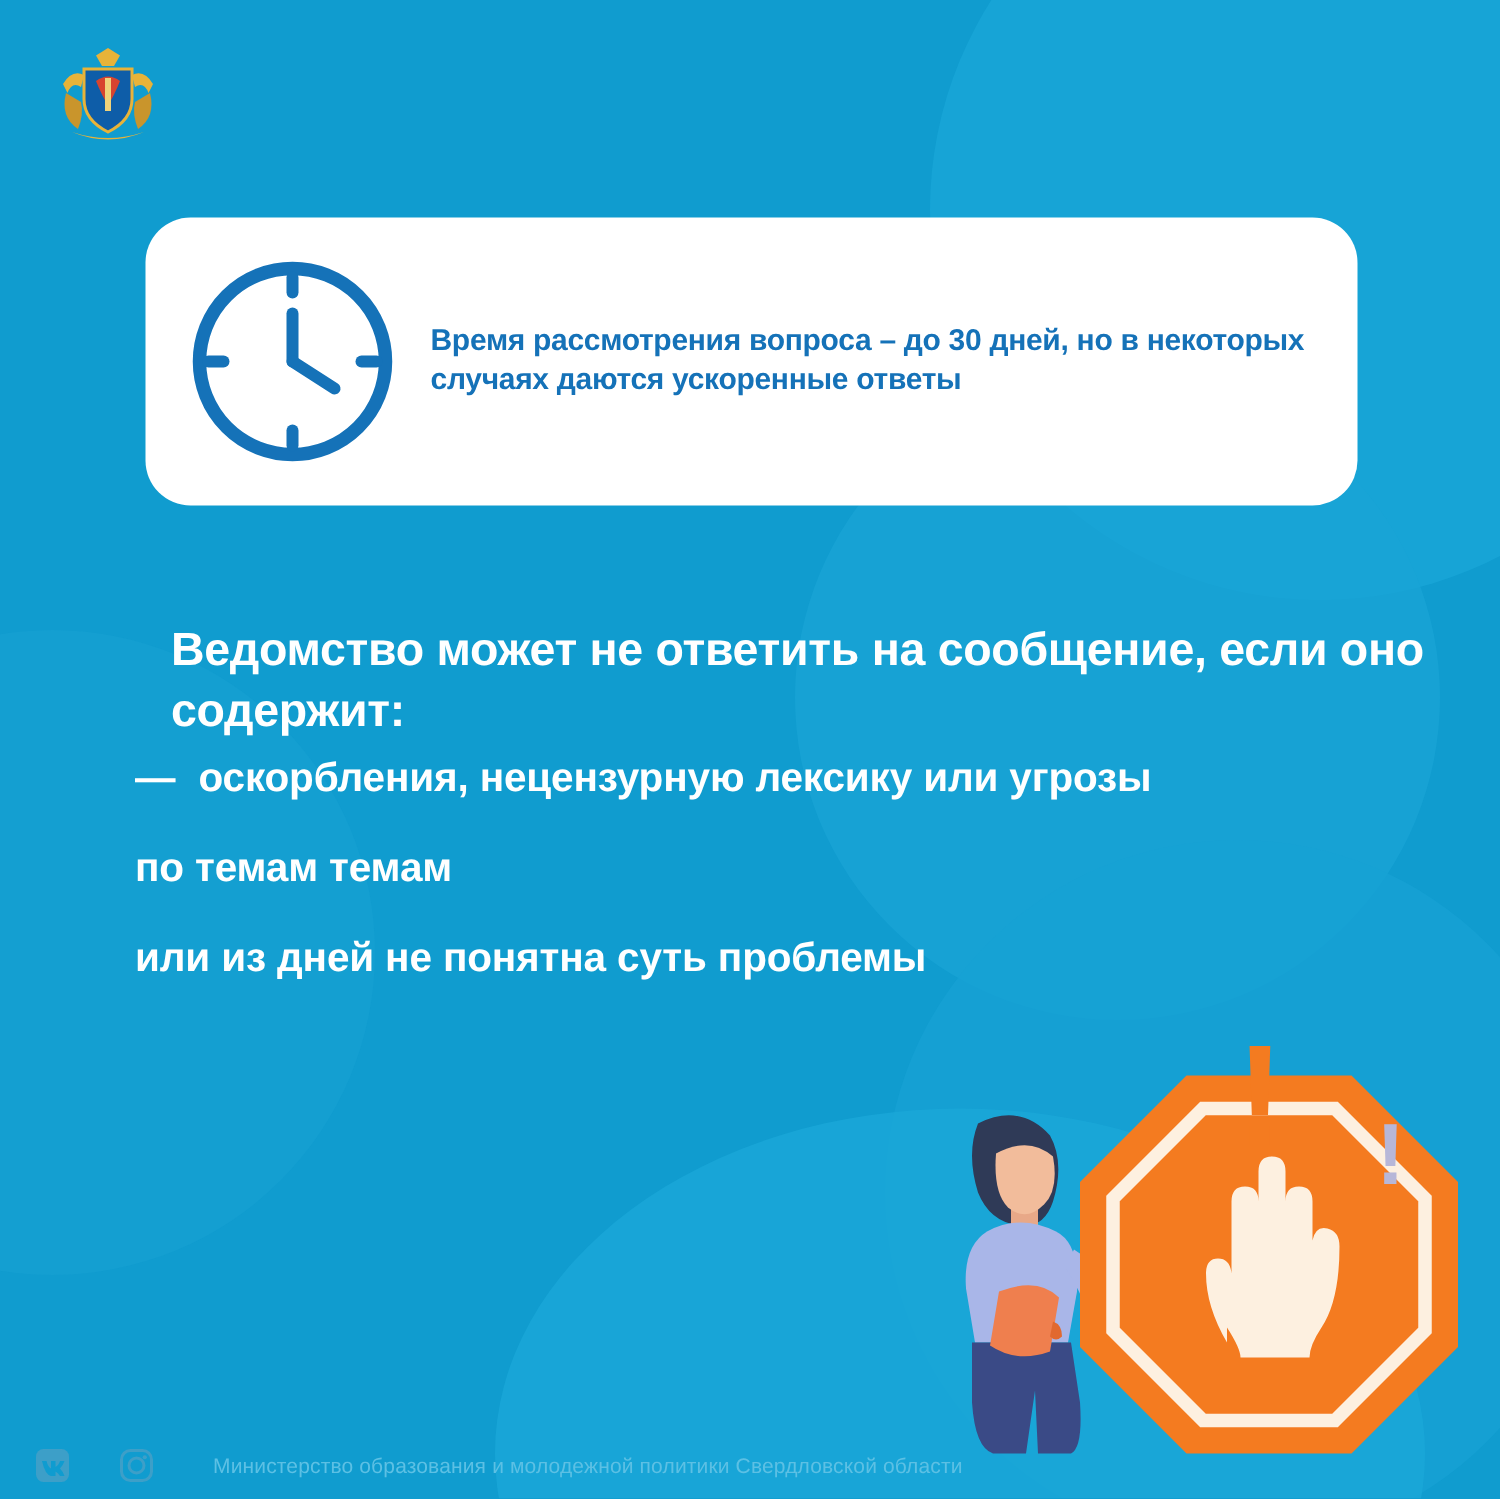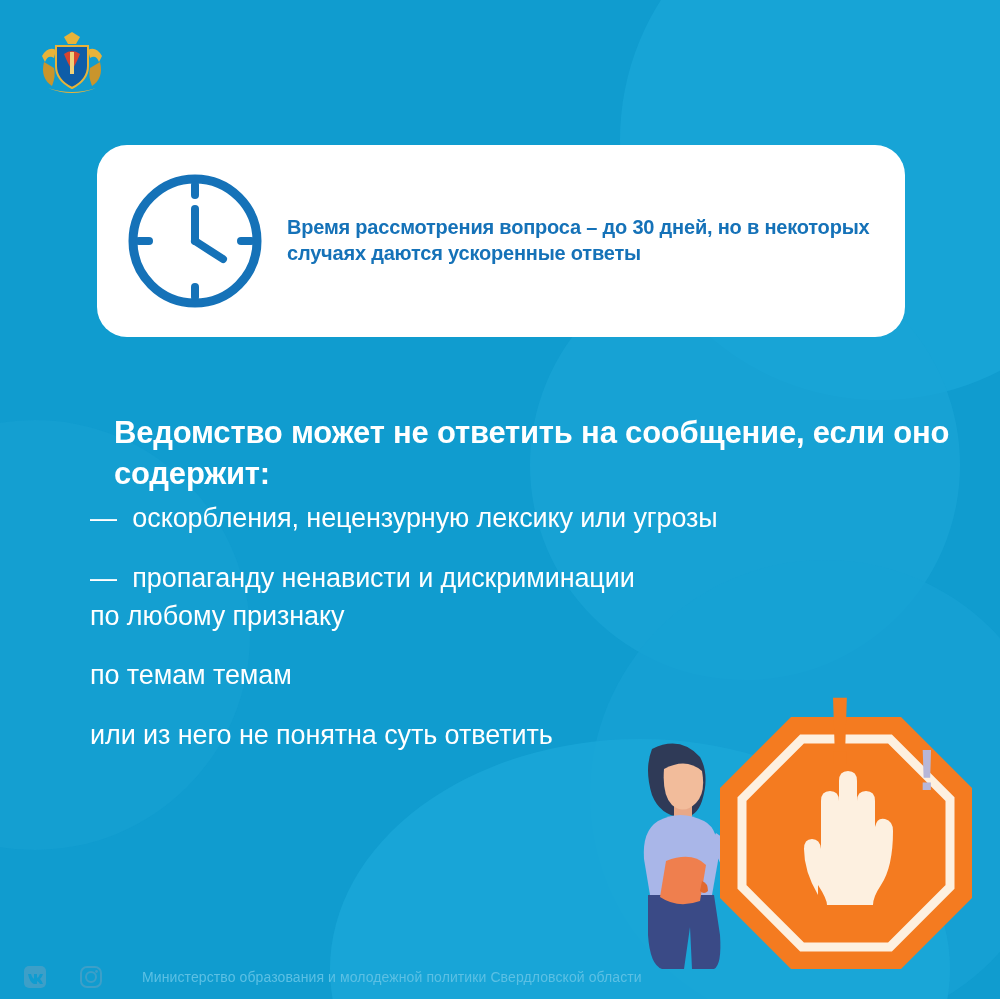--- a/index.html
+++ b/index.html
@@ -87,20 +87,21 @@
 
   .bullets {
     position: absolute;
     left: 90px;
     top: 500px;
     width: 860px;
     color: #ffffff;
     font-size: 27px;
     line-height: 1.4;
     letter-spacing: -0.1px;
+    font-weight: bold;
   }
   .bullet {
     margin-bottom: 22px;
   }
   .bullet .first-line {
     display: block;
     padding-left: 0;
     text-indent: 0;
   }
   .bullet .lead {
@@ -224,31 +225,24 @@
 
   <div class="bullets">
     <div class="bullet">
       <span class="first-line">
         <span>—</span>
         <span class="lead">оскорбления, нецензурную лексику или угрозы</span>
       </span>
       <span class="cont"></span>
     </div>
     <div class="bullet">
-      <span class="first-line">
-        <span>—</span>
-        <span class="lead">пропаганду ненависти и дискриминации</span>
-      </span>
-      <span class="cont">по любому признаку</span>
+      <span class="cont">по темам темам</span>
     </div>
     <div class="bullet">
-      <span class="cont">по темам темам</span>
-    </div>
-    <div class="bullet">
-      <span class="cont">или из него не понятна суть ответить</span>
+      <span class="cont">или из дней не понятна суть проблемы</span>
     </div>
   </div>
 
   <div class="woman">
     <svg viewBox="0 0 150 230" width="150" height="230" xmlns="http://www.w3.org/2000/svg">
       <path d="M40 8 q28 -14 48 8 q10 18 2 44 q-6 18 -22 16 q-20 -2 -28 -22 q-8 -26 0 -46 z" fill="#2f3a57"></path>
       <path d="M62 60 h18 v22 h-18 z" fill="#e8a888"></path>
       <path d="M52 28 q22 -12 38 2 q4 22 -6 32 q-12 12 -24 2 q-10 -10 -8 -36 z" fill="#f2bc9b"></path>
       <path d="M46 80 q22 -12 46 0 q16 8 14 40 l-6 34 h-62 l-6 -36 q-2 -28 14 -38 z" fill="#a9b6e8"></path>
       <path d="M104 92 q22 14 28 32 q2 8 -8 10 q-10 2 -14 -8 q-6 -14 -12 -22 z" fill="#a9b6e8"></path>

